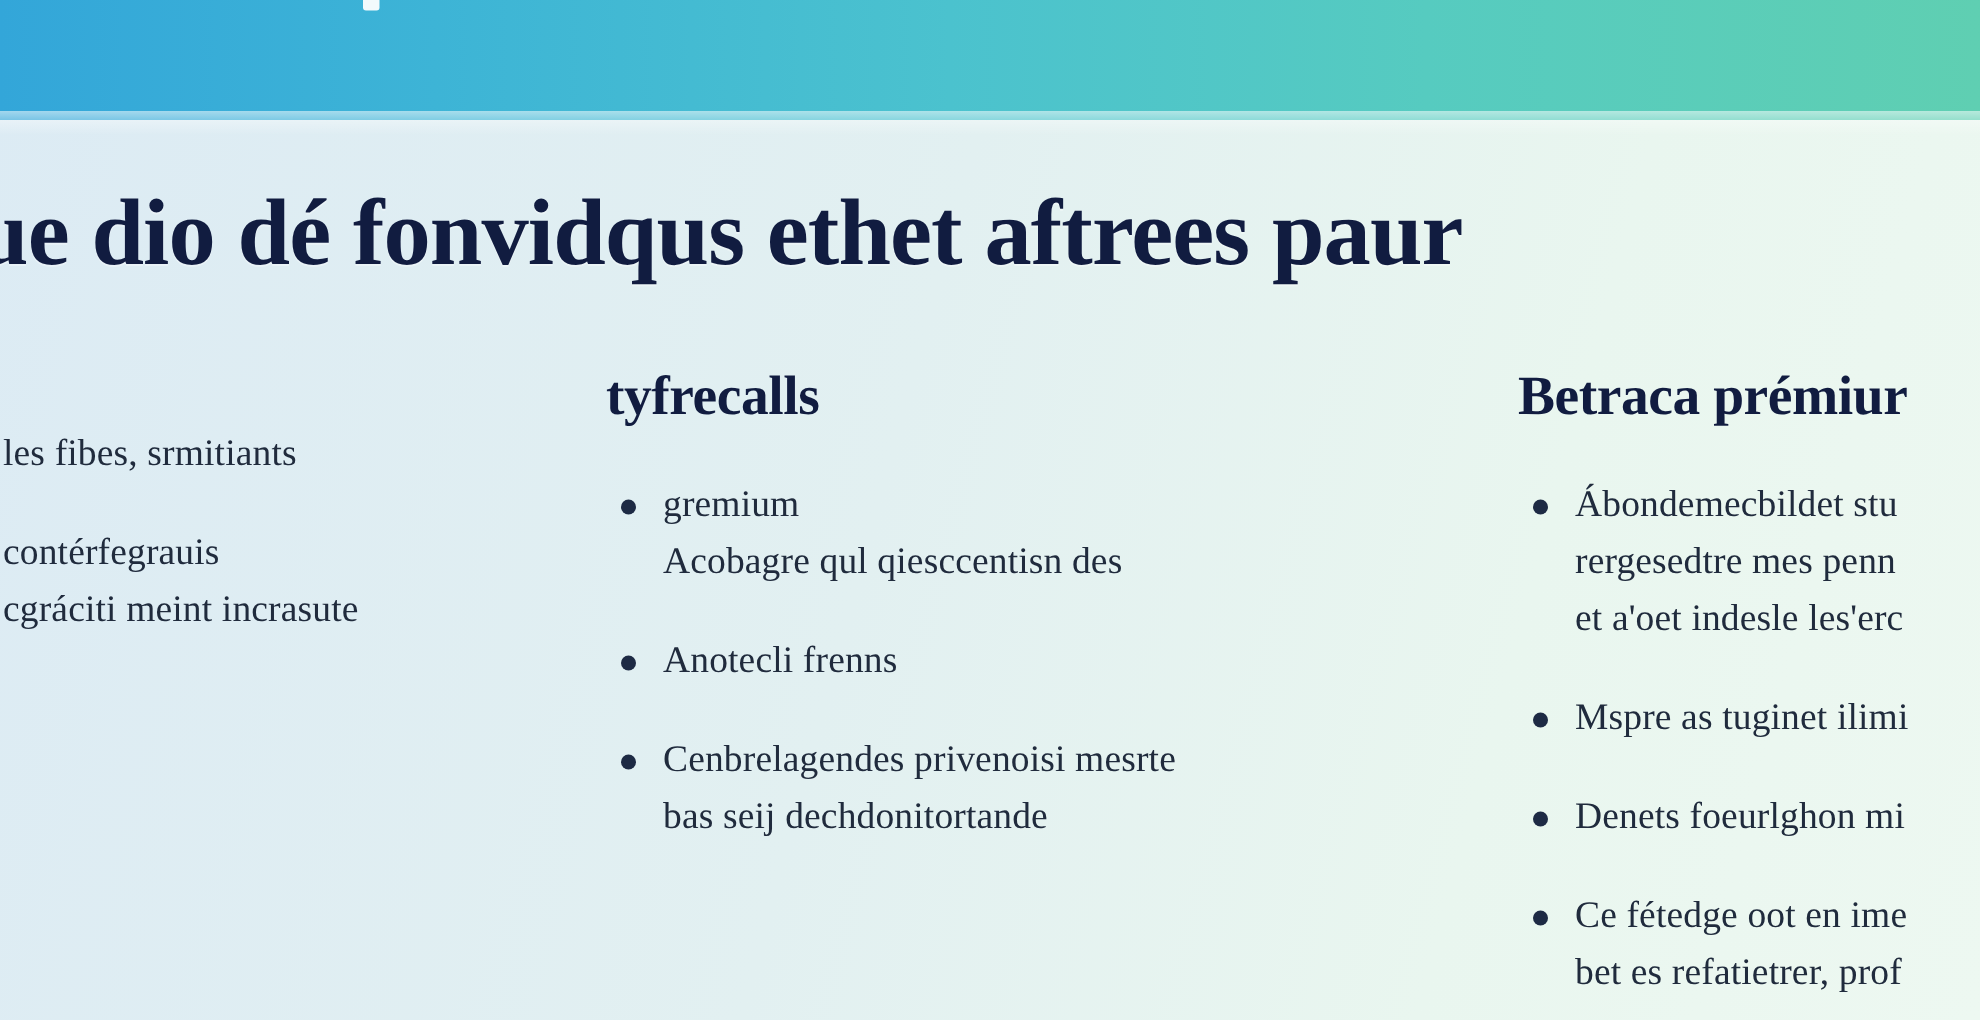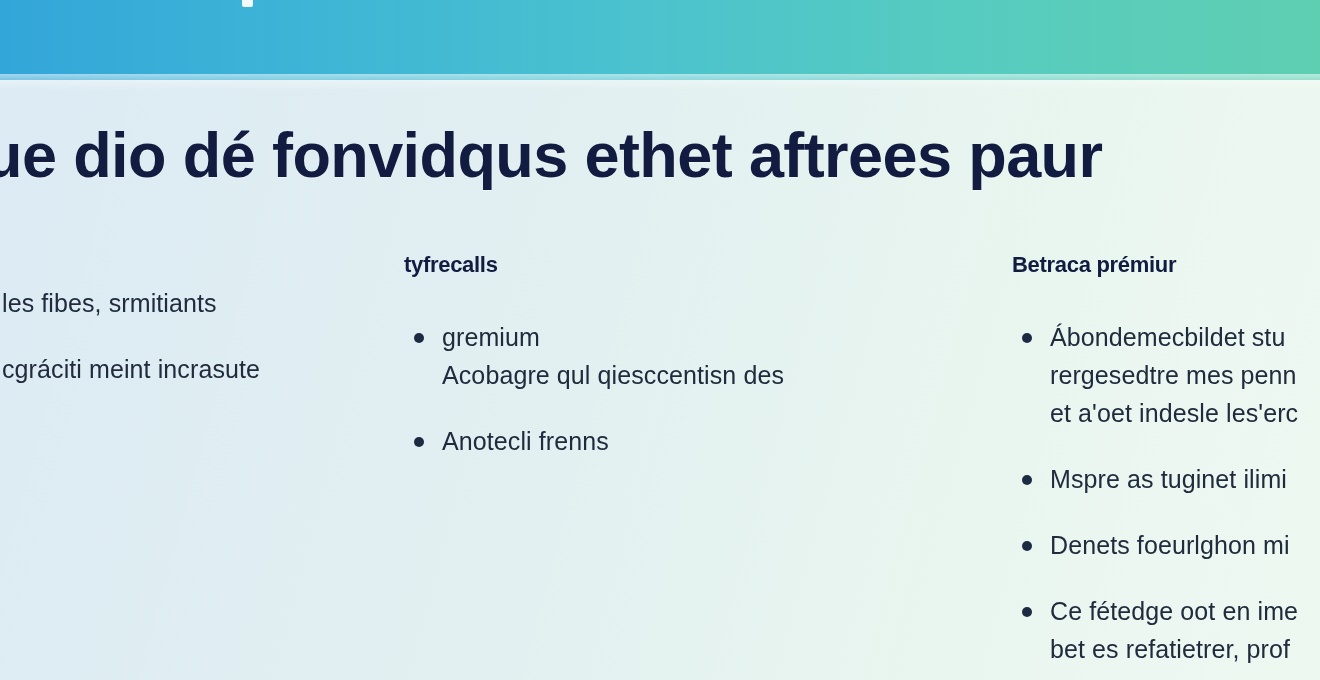--- a/index.html
+++ b/index.html
@@ -14,20 +14,21 @@
     font-family: "Liberation Sans", sans-serif;
     background: #E3F0F2;
   }
 
   .slide {
     position: relative;
     width: 1320px;
     height: 680px;
     overflow: hidden;
     background: linear-gradient(105deg, #DCEBF4 0%, #E2F0F1 45%, #E9F6EF 75%, #EDF8F1 100%);
+    font-family: Liberation Serif, serif;
   }
 
   
   .top-bar {
     position: absolute;
     left: 0;
     top: 0;
     width: 1320px;
     height: 80px;
     background: linear-gradient(90deg, #33A6D9 0%, #3DB4D6 22%, #4BC2CE 48%, #56CBC0 72%, #5FCFB2 100%);
@@ -77,21 +78,21 @@
   .col {
     position: absolute;
     top: 0;
   }
   .col-1 { left: -56px;  width: 380px; }
   .col-2 { left: 404px;  width: 470px; }
   .col-3 { left: 1012px; width: 420px; }
 
   .col-heading {
     color: #111C40;
-    font-size: 22px;
+    font-size: 37px;
     font-weight: bold;
     letter-spacing: -0.3px;
     line-height: 34px;
     white-space: nowrap;
     margin: 0 0 36px 0;
   }
   .col-heading.spacer {
     visibility: hidden;
   }
 
@@ -142,40 +143,46 @@
 
     <div class="col col-1">
       <div class="col-heading spacer"></div>
       <ul class="bullets">
         <li class="bullet">
 
           <span class="bullet-line">les fibes, srmitiants</span>
         </li>
         <li class="bullet">
 
+          <span class="bullet-line">contérfegrauis</span>
           <span class="bullet-line">cgráciti meint incrasute</span>
         </li>
         <li class="bullet">
 
         </li>
       </ul>
     </div>
 
     <div class="col col-2">
       <div class="col-heading">tyfrecalls</div>
       <ul class="bullets">
         <li class="bullet">
           <span class="dot"></span>
           <span class="bullet-line">gremium</span>
           <span class="bullet-line">Acobagre qul qiesccentisn des</span>
         </li>
         <li class="bullet">
           <span class="dot"></span>
           <span class="bullet-line">Anotecli frenns</span>
         </li>
+        <li class="bullet">
+          <span class="dot"></span>
+          <span class="bullet-line">Cenbrelagendes privenoisi mesrte</span>
+          <span class="bullet-line">bas seij dechdonitortande</span>
+        </li>
       </ul>
     </div>
 
     <div class="col col-3">
       <div class="col-heading">Betraca prémiur</div>
       <ul class="bullets">
         <li class="bullet">
           <span class="dot"></span>
           <span class="bullet-line">Ábondemecbildet stu</span>
           <span class="bullet-line">rergesedtre mes penn</span>

